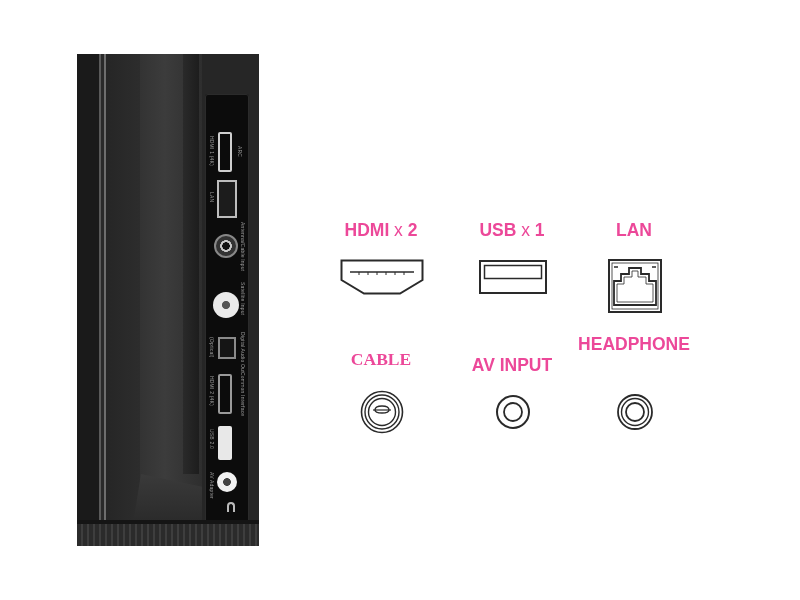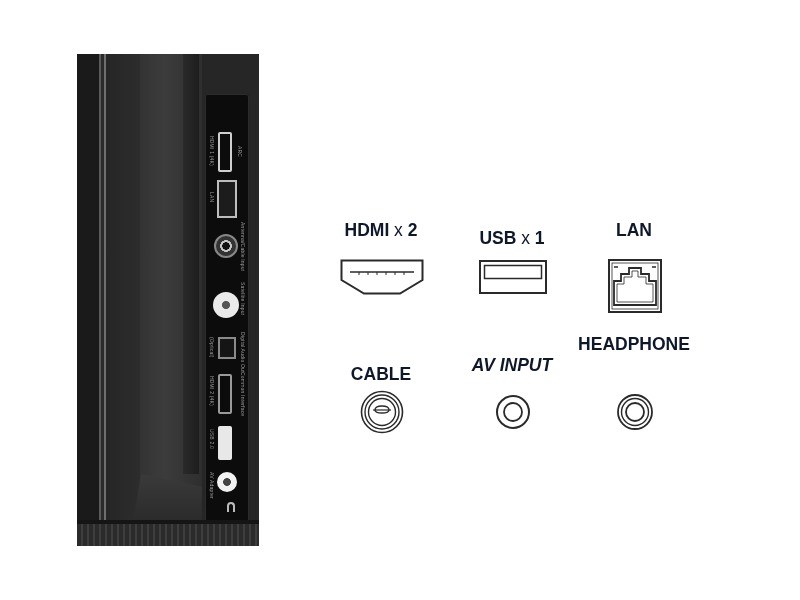--- a/index.html
+++ b/index.html
@@ -46,21 +46,21 @@
   .p-ant { left: 137px; top: 180px; width: 24px; height: 24px; border-radius: 50%; background: radial-gradient(circle, #111 0 25%, #c8c8c8 28% 40%, #333 42% 100%); border: 2px solid #888; box-sizing: border-box; }
   .p-sat { left: 136px; top: 238px; width: 26px; height: 26px; border-radius: 50%; background: radial-gradient(circle, #555 0 20%, #eaeaea 24% 100%); }
   .p-opt { left: 141px; top: 283px; width: 18px; height: 22px; border: 2px solid #8a8a8a; box-sizing: border-box; background: #151515; }
   .p-hdmi2 { left: 141px; top: 320px; width: 14px; height: 40px; border: 2px solid #9a9a9a; border-radius: 2px; box-sizing: border-box; }
   .p-usb { left: 141px; top: 372px; width: 14px; height: 34px; background: #e8e8e8; border-radius: 2px; }
   .p-av { left: 140px; top: 418px; width: 20px; height: 20px; border-radius: 50%; background: radial-gradient(circle, #444 0 25%, #f2f2f2 30% 100%); }
   .p-hp { left: 150px; top: 448px; width: 8px; height: 10px; border: 2px solid #bbb; border-bottom: none; border-radius: 6px 6px 0 0; box-sizing: border-box; }
   .vlabel { position: absolute; color: #9a9a9a; font-size: 5px; writing-mode: vertical-rl; white-space: nowrap; letter-spacing: 0.2px; }
 
   .label {
-    position: absolute; font-weight: bold; font-size: 17.5px; color: #0f172a; text-align: left; white-space: nowrap;
+    position: absolute; font-weight: bold; font-size: 17.5px; color: #ec4899; text-align: left; white-space: nowrap;
     transform: translateX(-50%);
   }
   .label .x { font-weight: normal; }
   .icon { position: absolute; }
 </style>
 </head>
 <body>
 
 <div class="photo">
   <div class="bezel-outer"></div>
@@ -97,21 +97,21 @@
 
   <div class="base-top"></div>
   <div class="base-ridges"></div>
 </div>
 
 <div class="label" style="left:381px;top:220px;">
   <span>HDMI</span>
   <span class="x">x</span>
   <span>2</span>
 </div>
-<div class="label" style="left:512px;top:220px;margin-top:8px;">
+<div class="label" style="left:512px;top:220px;">
   <span>USB</span>
   <span class="x">x</span>
   <span>1</span>
 </div>
 <div class="label" style="left:634px;top:220px;">LAN</div>
 
 <svg class="icon" style="left:340px;top:259px;" width="84" height="36" viewBox="0 0 84 36">
   <path d="M1.5 1.5 H82.5 V21 L60 34.5 H24 L1.5 21 Z" fill="none" stroke="#2a2a2a" stroke-width="2"></path>
   <line x1="10" y1="13" x2="74" y2="13" stroke="#2a2a2a" stroke-width="1.5"></line>
   <g stroke="#2a2a2a" stroke-width="1">
@@ -131,22 +131,22 @@
 
 <svg class="icon" style="left:608px;top:259px;" width="54" height="54" viewBox="0 0 54 54">
   <rect x="1" y="1" width="52" height="52" fill="none" stroke="#2a2a2a" stroke-width="2"></rect>
   <rect x="4" y="4" width="46" height="46" fill="none" stroke="#2a2a2a" stroke-width="0.8"></rect>
   <line x1="6" y1="8" x2="10" y2="8" stroke="#2a2a2a" stroke-width="1.5"></line>
   <line x1="44" y1="8" x2="48" y2="8" stroke="#2a2a2a" stroke-width="1.5"></line>
   <path d="M6 46 V22 H13 V15 H21 V9 H33 V15 H41 V22 H48 V46 Z" fill="none" stroke="#2a2a2a" stroke-width="1.8"></path>
   <path d="M9 43 V25 H16 V18 H24 V12 H30 V18 H38 V25 H45 V43 Z" fill="none" stroke="#2a2a2a" stroke-width="0.8"></path>
 </svg>
 
-<div class="label" style="left:381px;top:364px;">CABLE</div>
-<div class="label" style="left:512px;top:355px;font-style:italic;">AV INPUT</div>
+<div class="label" style="left:381px;top:349px;font-family:Liberation Serif, serif;">CABLE</div>
+<div class="label" style="left:512px;top:355px;">AV INPUT</div>
 <div class="label" style="left:634px;top:334px;">HEADPHONE</div>
 
 <svg class="icon" style="left:360px;top:390px;" width="44" height="44" viewBox="0 0 44 44">
   <circle cx="22" cy="22" r="20.5" fill="none" stroke="#2a2a2a" stroke-width="1.6"></circle>
   <circle cx="22" cy="22" r="17" fill="none" stroke="#2a2a2a" stroke-width="1.4"></circle>
   <circle cx="22" cy="22" r="13.5" fill="none" stroke="#2a2a2a" stroke-width="1.4"></circle>
   <path d="M15 20 Q15 16 22 16 Q29 16 29 20 Q29 23 22 23 Q15 23 15 20 Z" fill="none" stroke="#2a2a2a" stroke-width="1.4"></path>
   <line x1="13" y1="20" x2="31" y2="20" stroke="#2a2a2a" stroke-width="1.2"></line>
 </svg>
 

